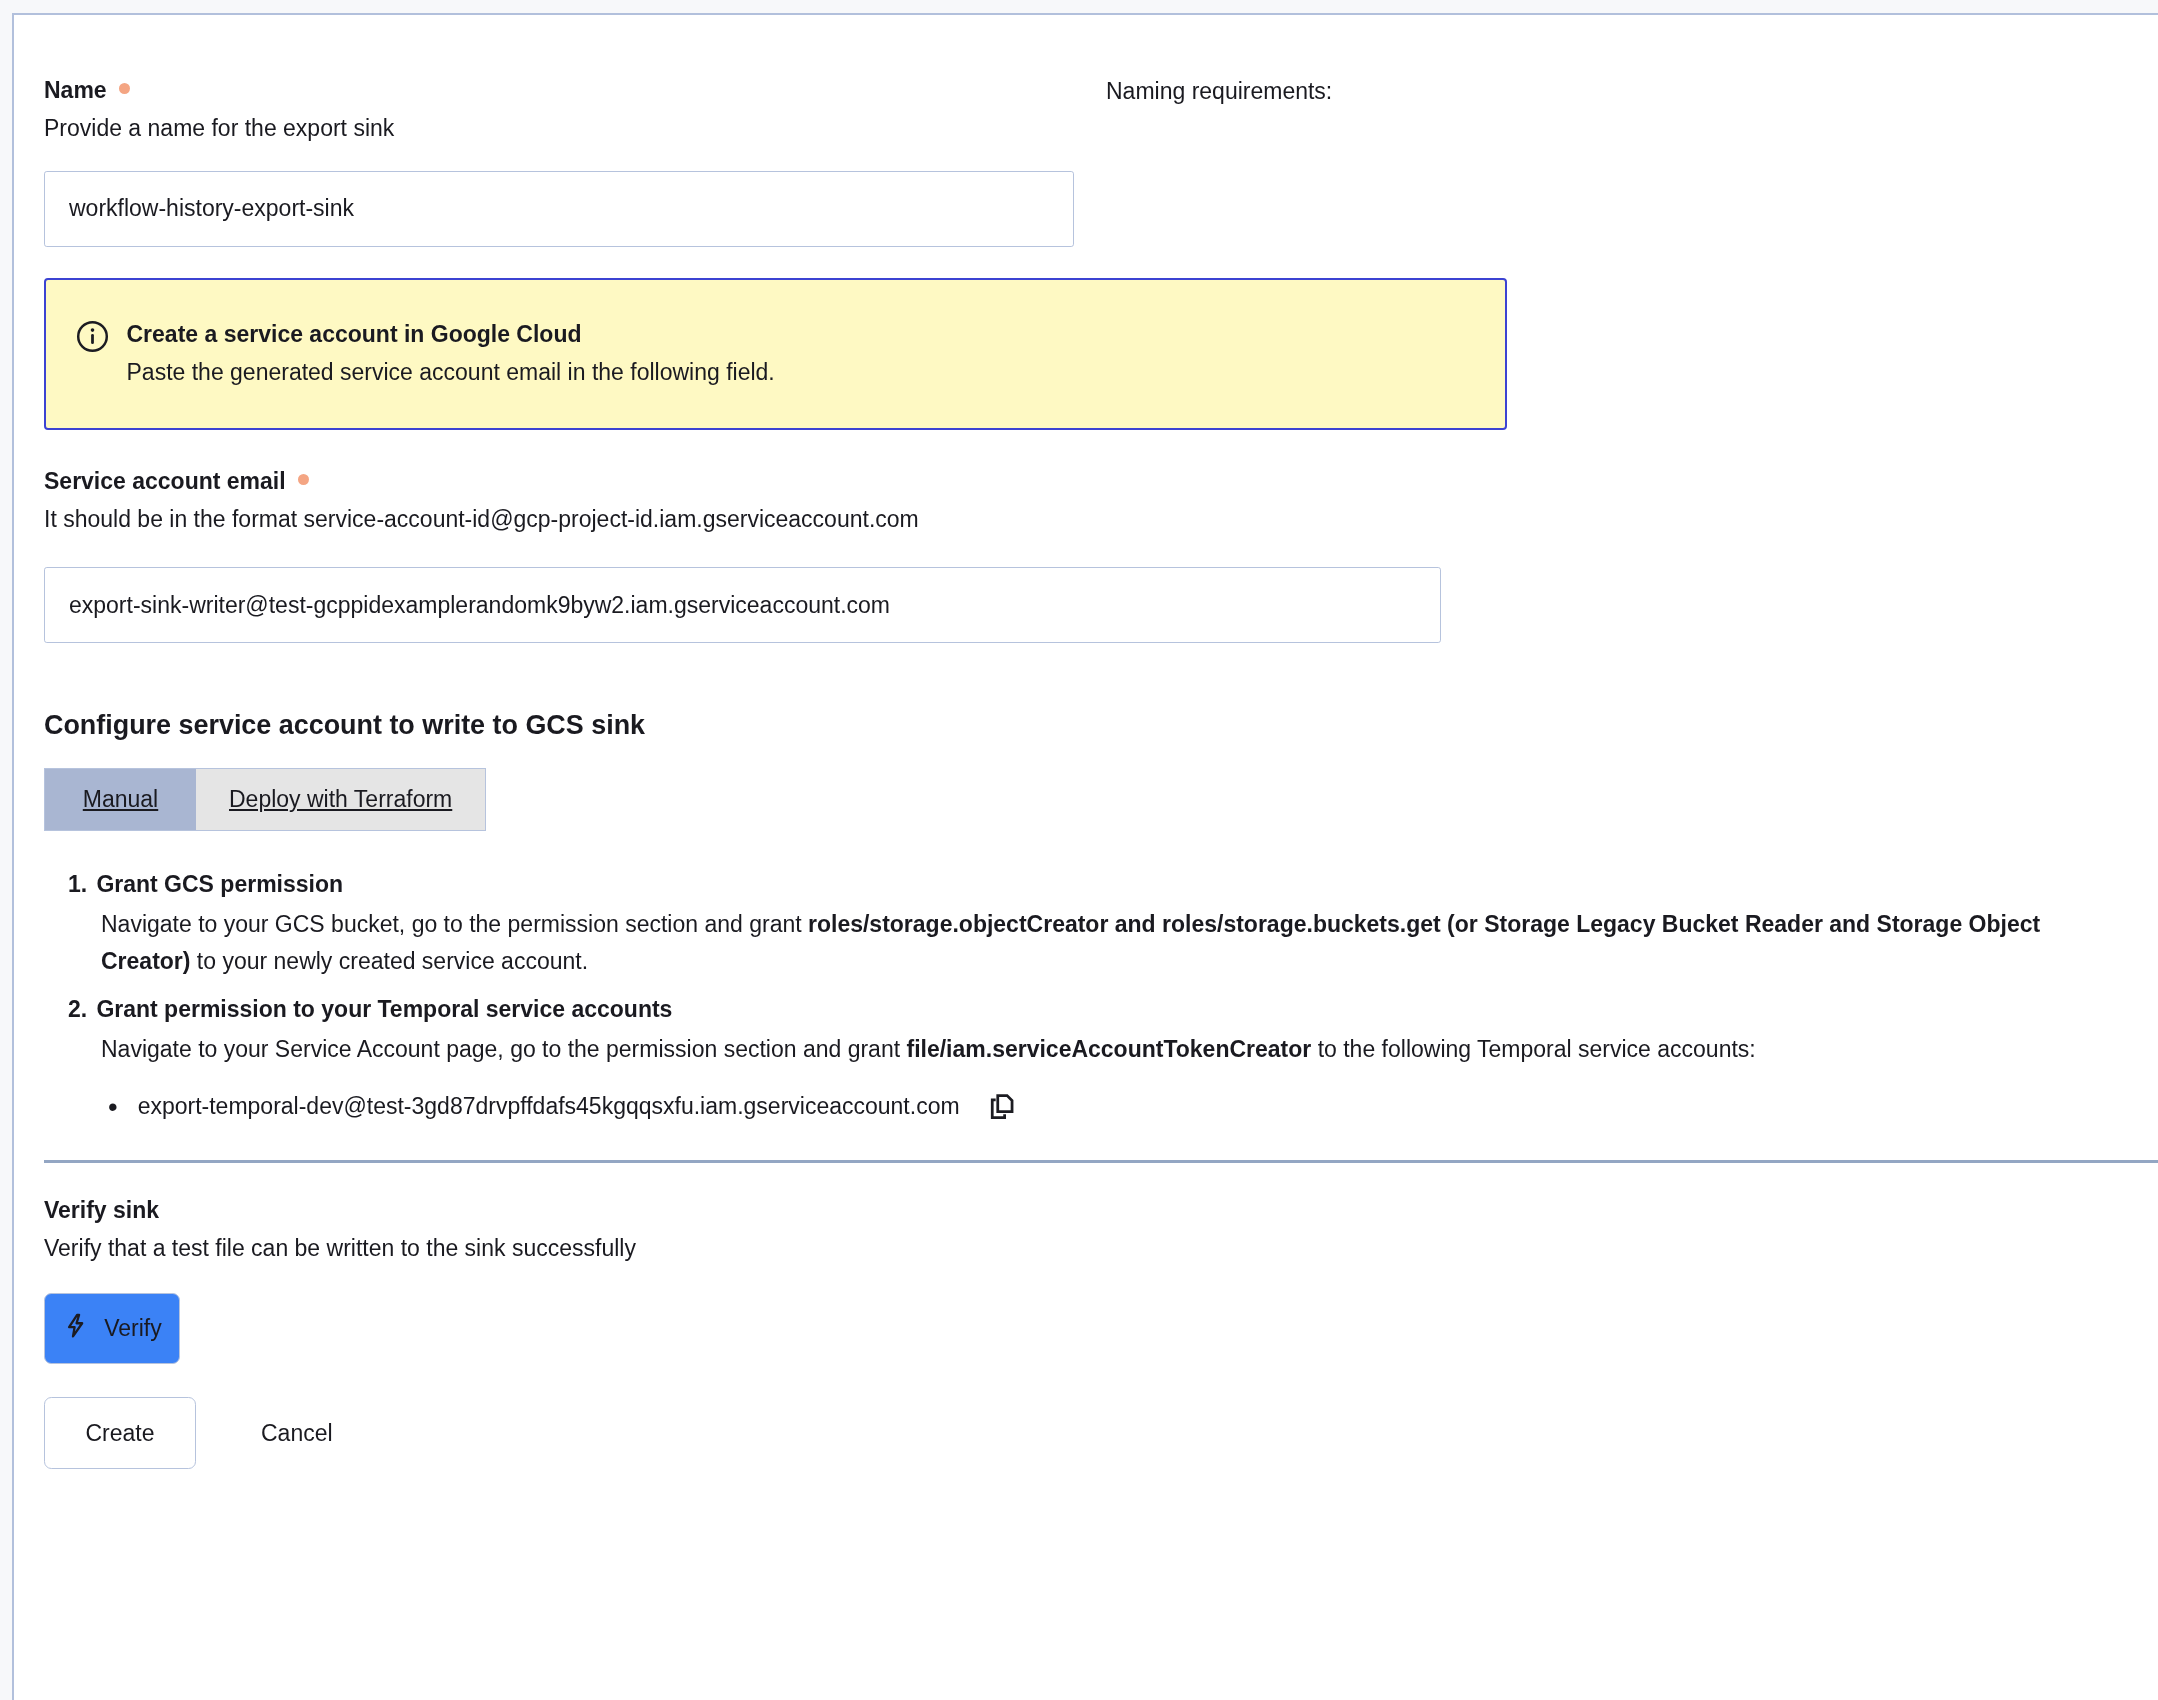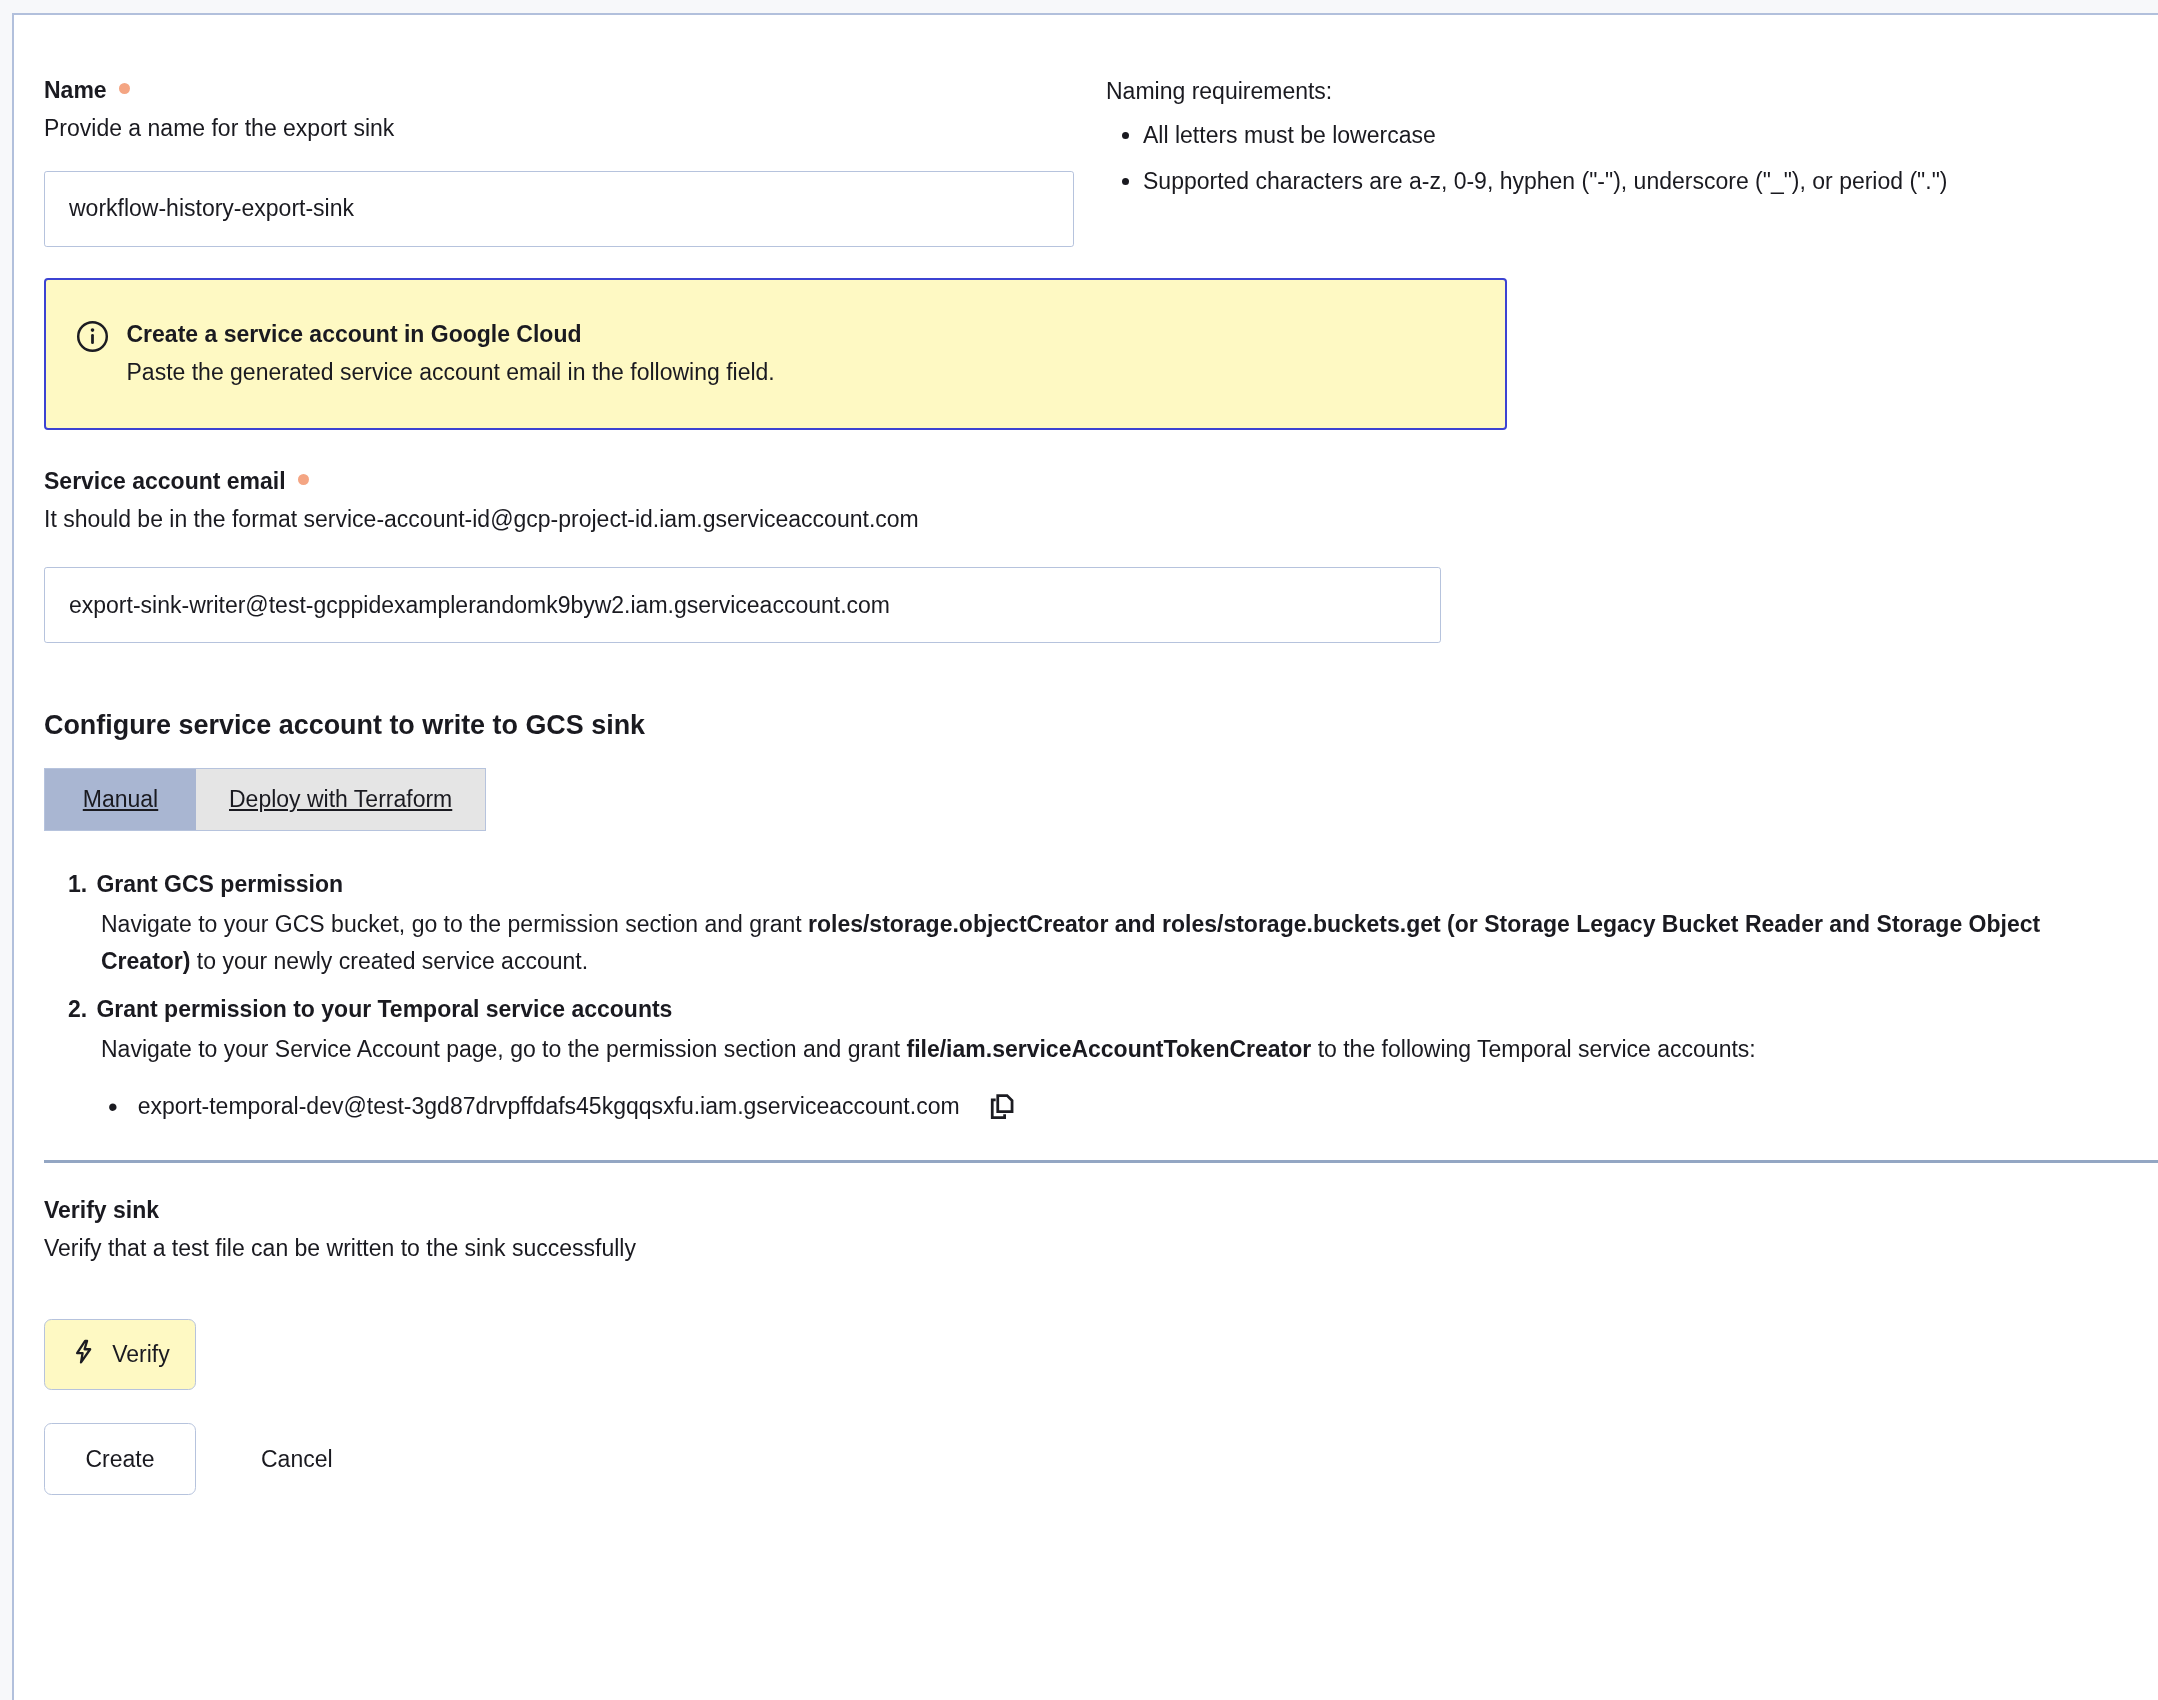--- a/index.html
+++ b/index.html
@@ -59,23 +59,23 @@
   .step-body { margin:7.3px 0 0 33px; line-height:37px; max-width:1984px; }
   .step + .step { margin-top:14.7px; }
   .sa-list { list-style:none; margin:22px 0 0; padding:0 0 0 40px; }
   .sa-list li { display:flex; align-items:center; margin-bottom:29px; }
   .sa-list li::before { content:"•"; font-size:27.5px; margin-right:20px; line-height:31px; }
   .sa-email { line-height:31px; }
   .copy-btn { margin-left:24px; background:none; border:none; padding:0; cursor:pointer; display:inline-flex; }
   .divider { margin:37px -46px 0 0; border:none; height:2.8px; background:#93a6c3; }
   .verify-title { margin:33px 0 0; font-weight:700; line-height:29px; }
   .verify-btn {
-    margin-top:56px; display:inline-flex; align-items:center; gap:14.7px;
-    height:71px; padding:0 25px; border:1.8px solid #b6c3dd; border-radius:7.3px;
-    background:#fef9c3; font:inherit; color:inherit; cursor:pointer;
+    margin-top:30px; display:inline-flex; align-items:center; gap:14.7px;
+    height:71px; padding:0 17px; border:1.8px solid #b6c3dd; border-radius:7.3px;
+    background:#3b82f6; font:inherit; color:inherit; cursor:pointer;
   }
   .actions { margin-top:33px; display:flex; align-items:center; }
   .create-btn {
     width:152px; height:72px; border:1.8px solid #b6c3dd; border-radius:7.3px;
     background:#fff; font:inherit; color:inherit; cursor:pointer;
   }
   .cancel-btn { margin-left:59px; background:none; border:none; font:inherit; color:inherit; cursor:pointer; }
 </style>
 </head>
 <body>
@@ -87,24 +87,20 @@
       <div class="label-row">
         <span>Name</span>
         <span class="req-dot"></span>
       </div>
       <p class="desc">Provide a name for the export sink</p>
       <input class="text-input name-input" value="workflow-history-export-sink" style="">
     </section>
 
     <aside class="naming">
       <p class="req-title">Naming requirements:</p>
-      <ul>
-        <li>All letters must be lowercase</li>
-        <li>Supported characters are a-z, 0-9, hyphen ("-"), underscore ("_"), or period (".")</li>
-      </ul>
     </aside>
   </div>
 
   <div class="info-banner">
     <span class="info-icon">
       <svg width="35" height="35" viewBox="0 0 24 24">
         <circle cx="12" cy="12" r="9.8" fill="none" stroke="#1c1c22" stroke-width="1.7"></circle>
         <circle cx="12" cy="7.6" r="1.25" fill="#1c1c22"></circle>
         <rect x="11.05" y="10.2" width="1.9" height="7" rx="0.95" fill="#1c1c22"></rect>
       </svg>

